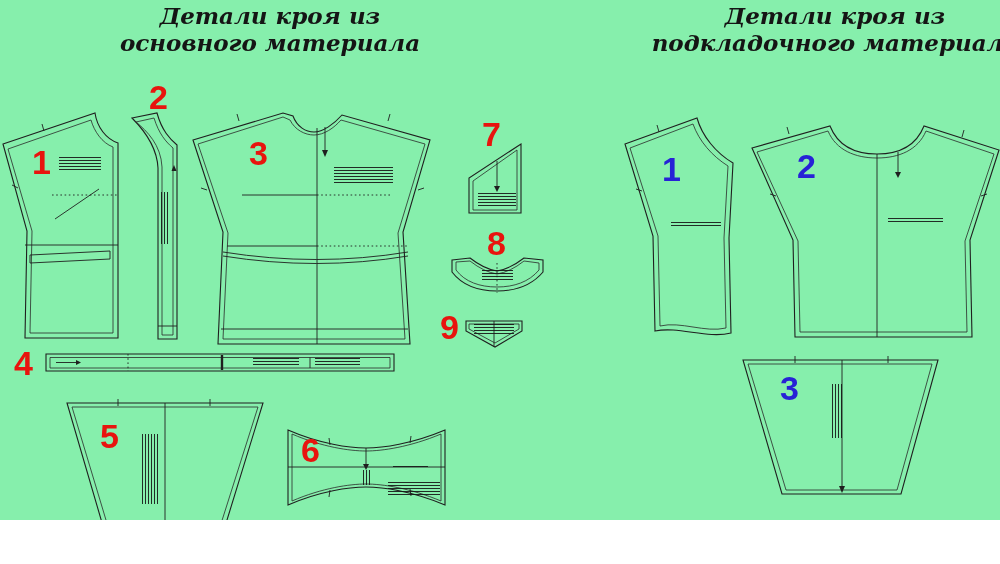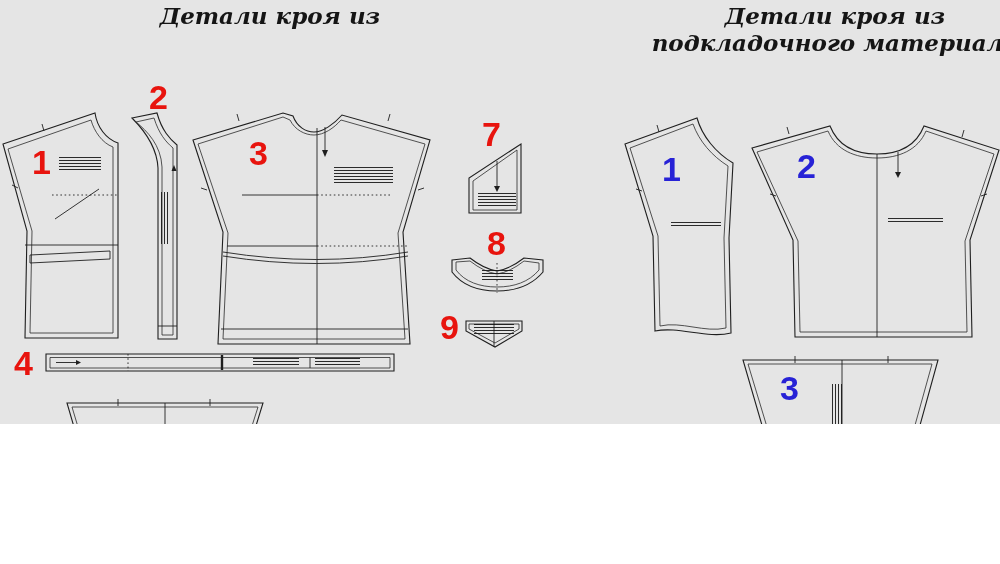--- a/index.html
+++ b/index.html
@@ -1,16 +1,16 @@
 <!DOCTYPE html>
 <html><head>
 <meta charset="utf-8">
 <style>
   html,body{margin:0;padding:0;background:#ffffff;}
-  .sheet{position:relative;width:1000px;height:424px;background:#e5e5e5;overflow:hidden;
+  .sheet{position:relative;width:1000px;height:520px;background:#86efac;overflow:hidden;
          font-family:"Liberation Sans",sans-serif;}
   .title{position:absolute;text-align:center;font-family:"DejaVu Serif",serif;
          font-style:italic;font-weight:700;font-size:23px;line-height:27px;color:#151515;}
   .num{position:absolute;font-family:"Liberation Sans",sans-serif;font-weight:700;
        font-size:34px;line-height:1;letter-spacing:-1px;}
   .spec{position:absolute;opacity:.9;
         background:repeating-linear-gradient(180deg,#161616 0 1.2px,rgba(0,0,0,0) 1.2px 3px);}
   .spec.v{background:repeating-linear-gradient(90deg,#161616 0 1.2px,rgba(0,0,0,0) 1.2px 3px);}
   svg.outlines{position:absolute;left:0;top:0;}
   .cut{fill:none;stroke:#1f1f1f;stroke-width:1.1;}
@@ -19,20 +19,21 @@
   .dot{fill:none;stroke:#1f1f1f;stroke-width:0.9;stroke-dasharray:1.6 2.6;}
   .head{fill:#1f1f1f;stroke:none;}
 </style>
 </head>
 <body>
 
 <div class="sheet">
 
   <div class="title" style="left:60px;top:2px;width:420px;">
     <div>Детали кроя из</div>
+    <div>основного материала</div>
   </div>
   <div class="title" style="left:630px;top:2px;width:410px;">
     <div>Детали кроя из</div>
     <div>подкладочного материала</div>
   </div>
 
   <svg class="outlines" width="1000" height="564" viewBox="0 0 1000 564">
 
     <g>
       <path class="cut" d="M3,144 L95,113 C97,127 106,139 118,143 L118,338 L25,338 L27,231 Z"></path>

